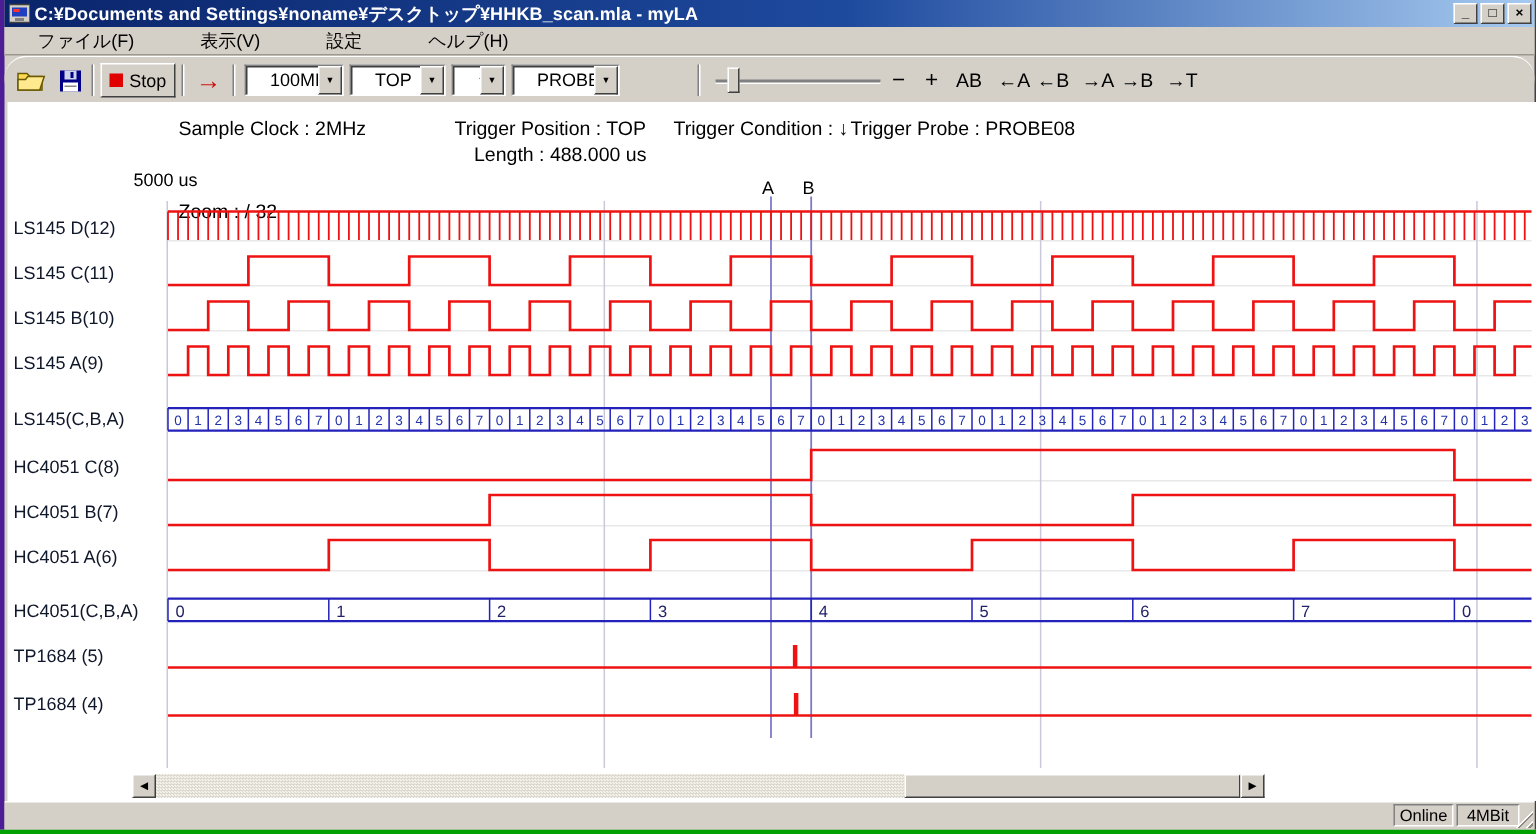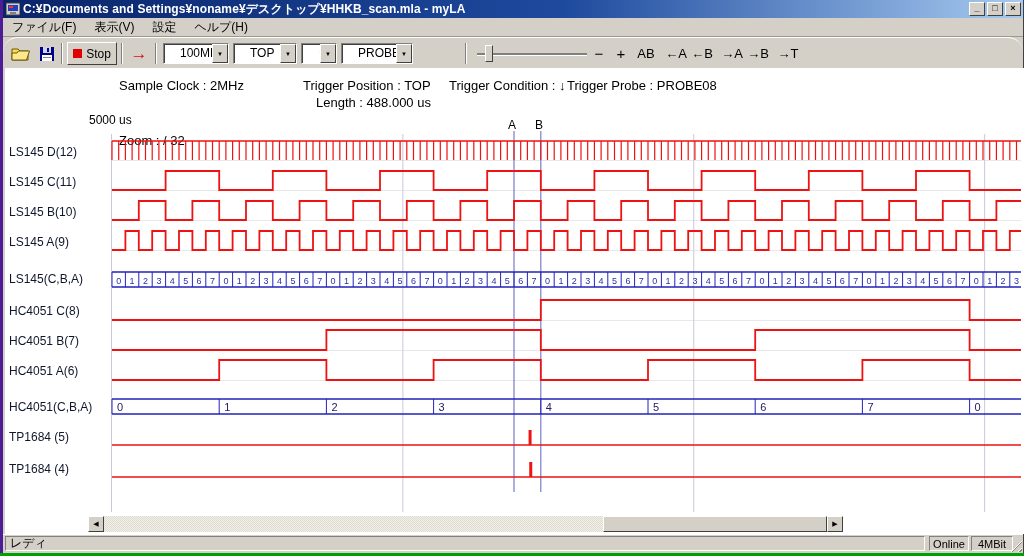--- a/index.html
+++ b/index.html
@@ -13,21 +13,21 @@
     display:flex;align-items:center;padding:0 2px;}
   .app-icon{width:14px;height:14px;margin:0 3px 0 1px;flex:0 0 auto;}
   .title-text{flex:1;color:#fff;font-size:12px;font-weight:bold;white-space:nowrap;overflow:hidden;letter-spacing:0.1px;}
   .win-btns{display:flex;gap:2px;flex:0 0 auto;}
   .win-btn{width:16px;height:14px;background:#d4d0c8;border:1px solid;border-color:#fff #404040 #404040 #fff;
     font-size:9px;line-height:11px;text-align:center;color:#000;font-weight:bold;}
 
   
   .menubar{position:absolute;top:18px;left:0;width:100%;height:19px;background:#d4d0c8;
     display:flex;align-items:center;font-size:12px;border-bottom:1px solid #9b988f;}
-  .menu-item{padding:2px 9px;}
+  .menu-item{padding:2px 22px;}
 
   
   .toolbar{position:absolute;top:37px;left:0;width:100%;height:31px;background:#d4d0c8;border-top:1px solid #fff;border-radius:15px;}
   .tb-sep{position:absolute;top:5px;width:2px;height:21px;border-left:1px solid #808080;border-right:1px solid #fff;}
   .tb-icon-btn{position:absolute;top:4px;width:23px;height:23px;display:flex;align-items:center;justify-content:center;}
   .stop-btn{position:absolute;top:4px;left:64px;width:50px;height:23px;background:#d4d0c8;
     border:1px solid;border-color:#fff #404040 #404040 #fff;display:flex;align-items:center;justify-content:center;gap:4px;font-size:12px;}
   .stop-square{width:9px;height:9px;background:#e00000;}
   .run-btn{position:absolute;top:4px;left:124px;width:24px;height:23px;display:flex;align-items:center;justify-content:center;
     color:#d01010;font-size:17px;font-weight:bold;}
@@ -319,19 +319,18 @@
         <span>◀</span>
       </span>
     <span class="sb-track"></span>
     <span class="sb-thumb"></span>
     <span class="sb-btn" style="left:739px;">
         <span>▶</span>
       </span>
   </div>
 
   <div class="statusbar">
-    <span class="st-panel st-ready">レディ</span>
     <span class="st-panel st-online">Online</span>
     <span class="st-panel st-mem">4MBit</span>
     <span class="grip"></span>
   </div>
 
 </div>
 
 </body></html>

